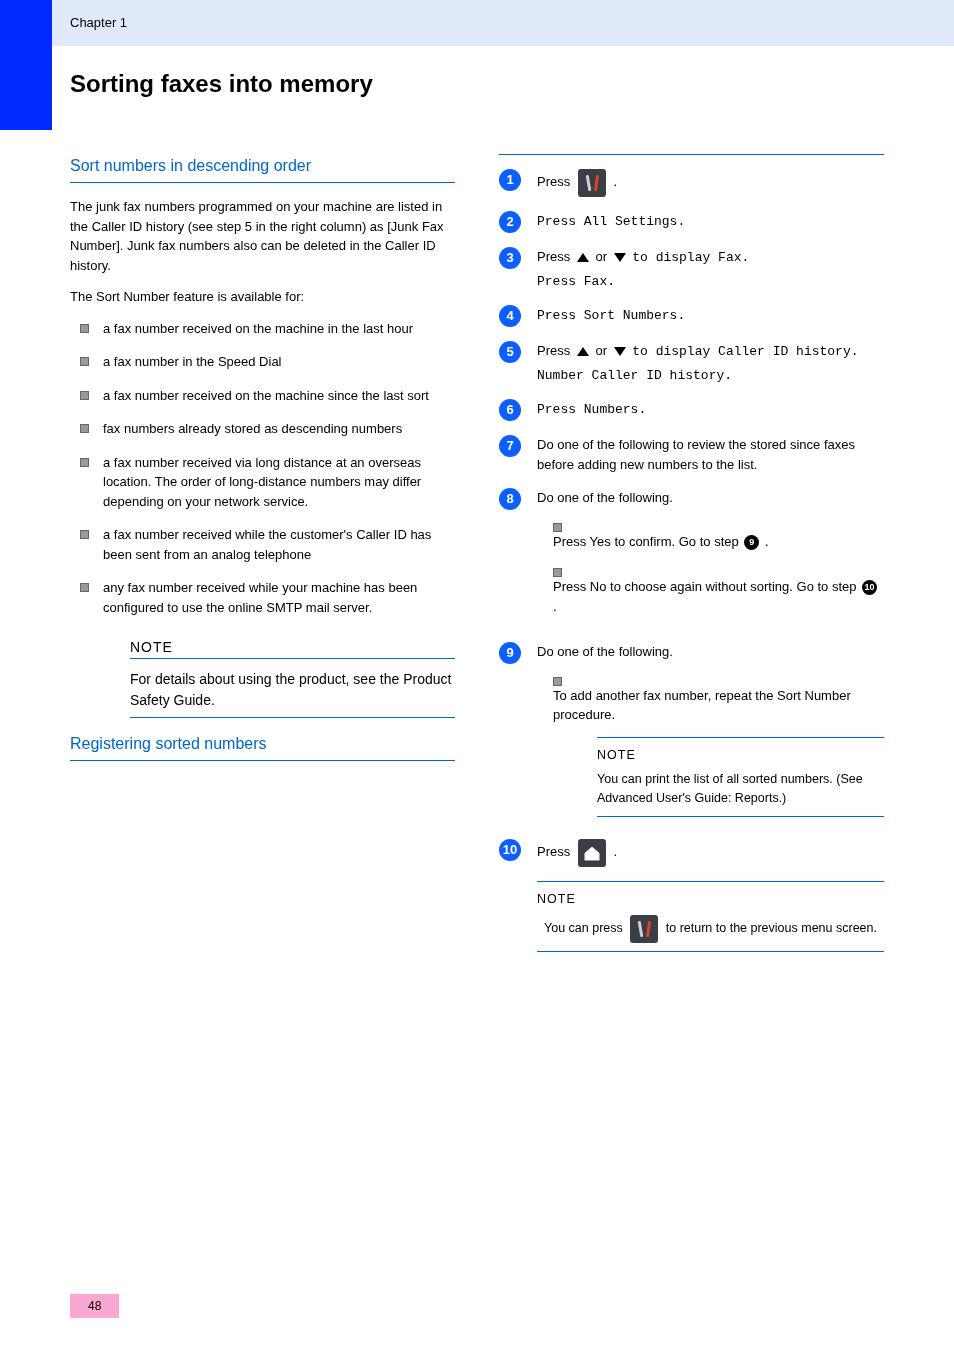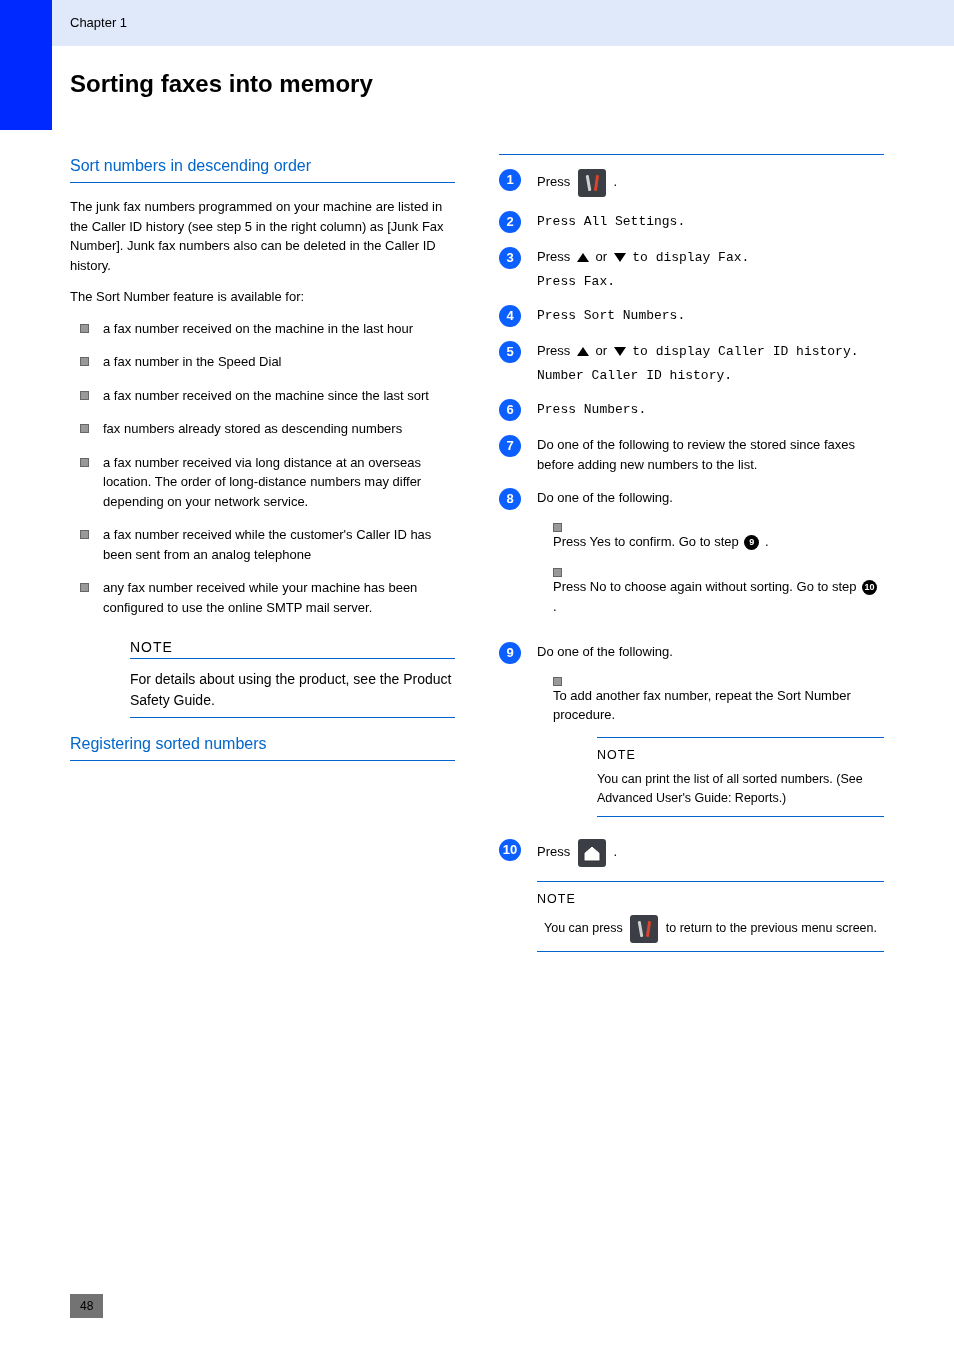--- a/index.html
+++ b/index.html
@@ -170,22 +170,22 @@
   .tri-down {
     border-left: 6px solid transparent;
     border-right: 6px solid transparent;
     border-top: 9px solid #000;
   }
   .mono { font-family: "Courier New", monospace; }
   .page-num {
     position: absolute;
     bottom: 30px;
     left: 70px;
-    background: #737373;
-    padding: 3px 10px;
+    background: #f9a8d4;
+    padding: 3px 18px;
     font-size: 12px;
   }
   .page-wrap { position: relative; min-height: 1348px; }
   .right-note-block {
     margin-left: 60px;
     font-size: 12.5px;
   }
   .right-note-rule-top,
   .right-note-rule-bot {
     border-bottom: 1px solid #0066cc;

